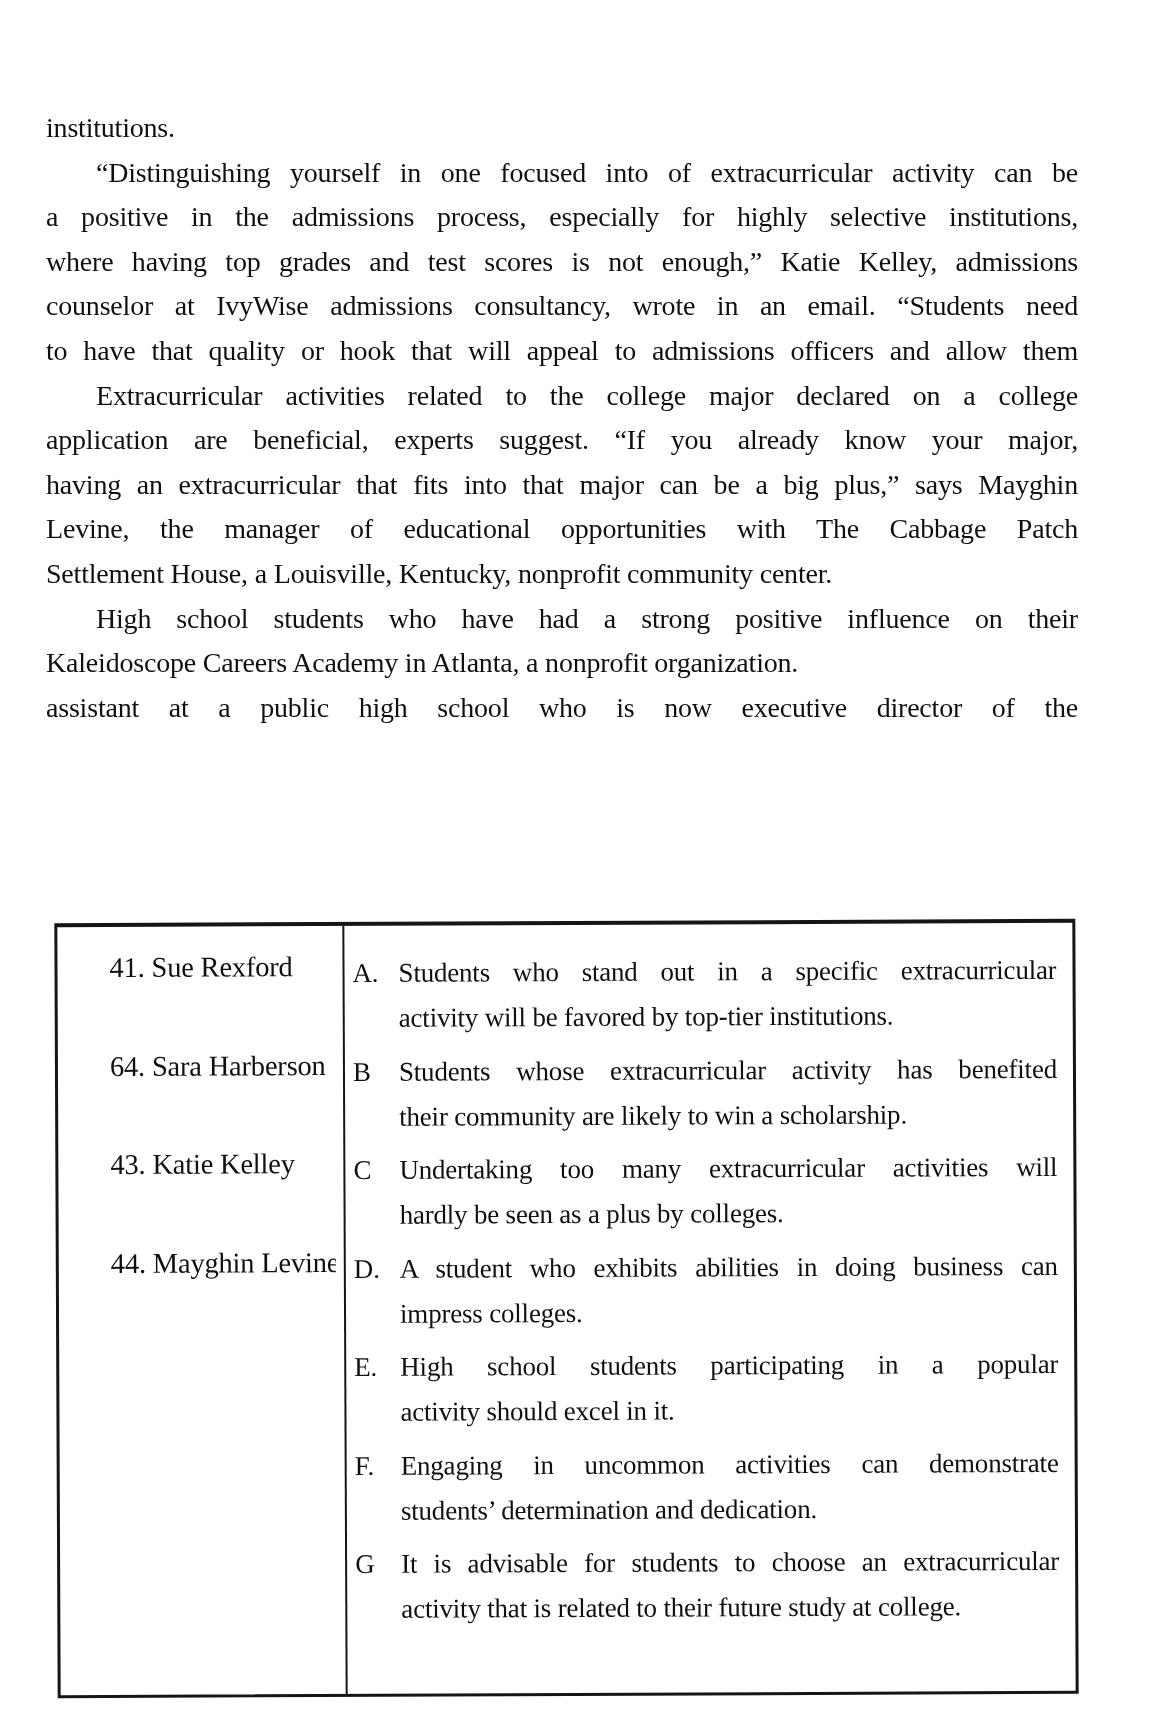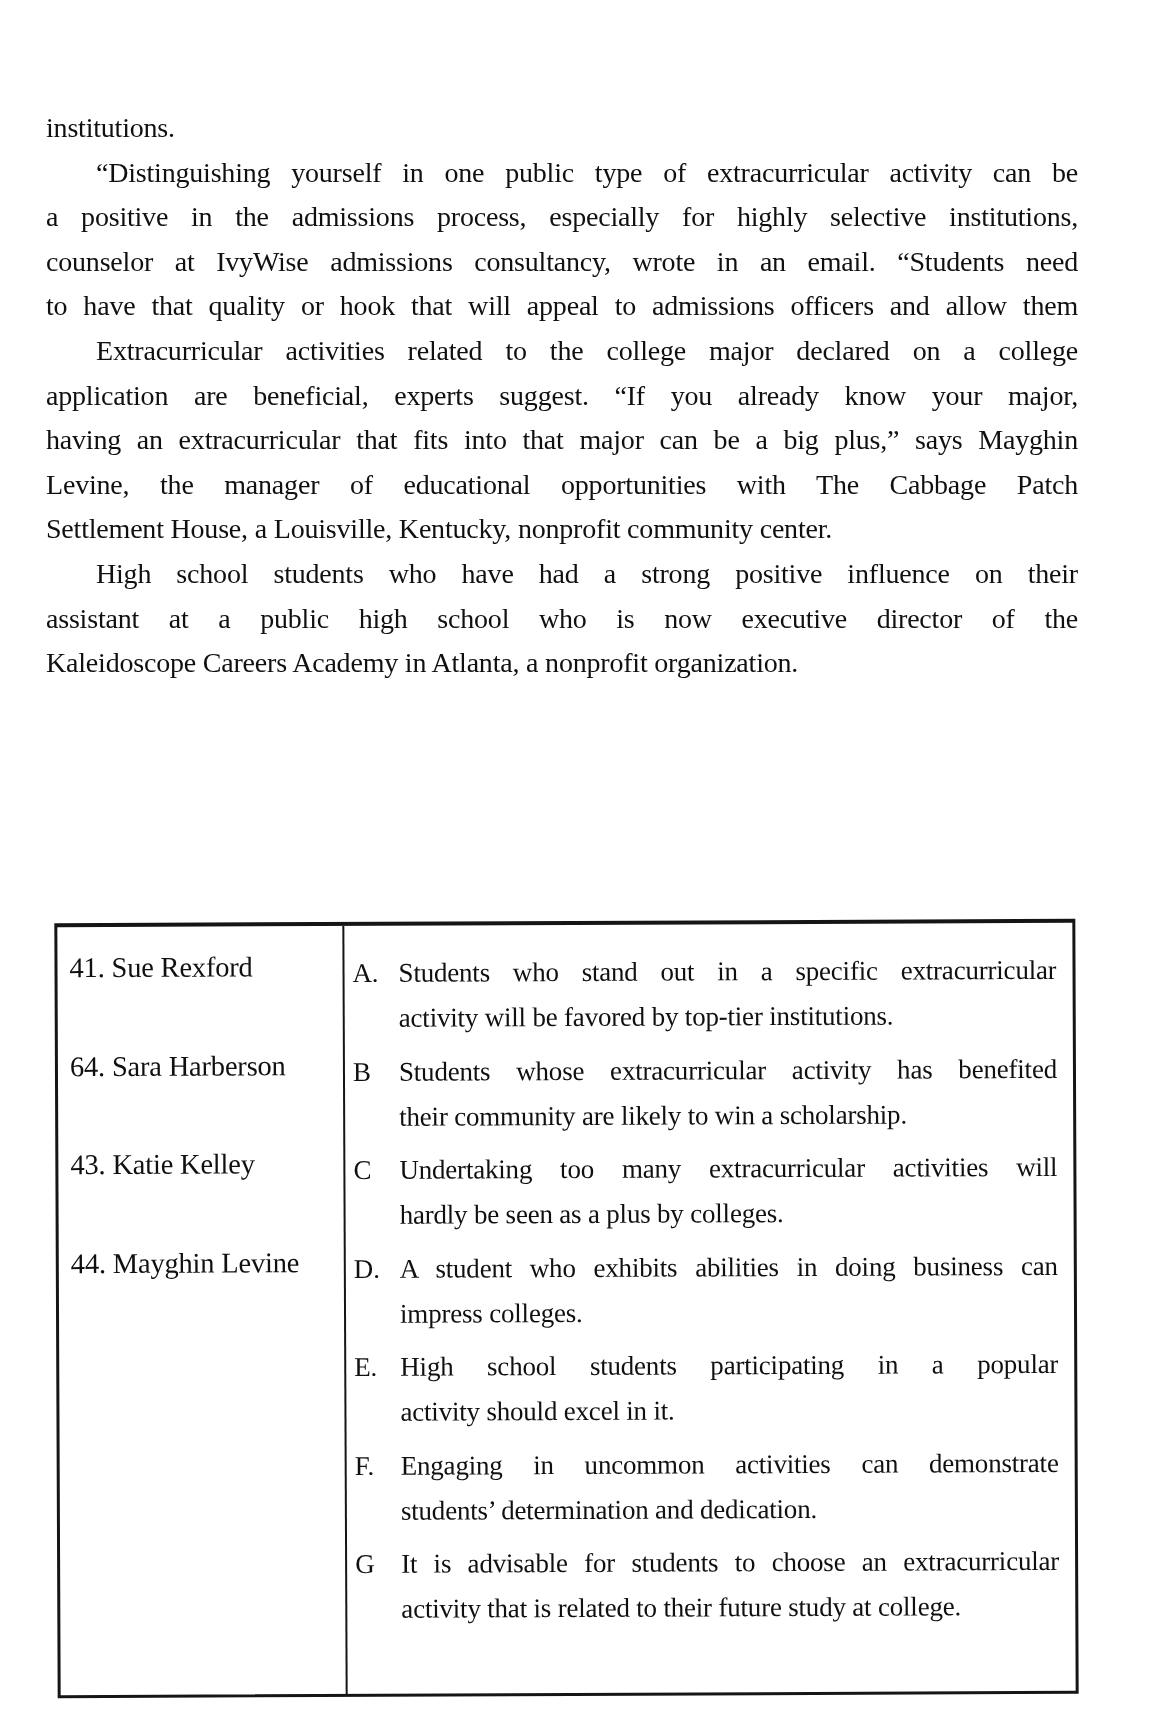--- a/index.html
+++ b/index.html
@@ -45,20 +45,21 @@
     width: 287px;
     box-sizing: border-box;
     border-right: 2px solid #151515;
     padding: 25px 8px 0 12px;
   }
   .person {
     height: 98.5px;
     font-size: 28.5px;
     white-space: nowrap;
     overflow: hidden;
+    margin-left: 40px;
   }
   .options {
     flex: 1;
     box-sizing: border-box;
     padding: 25px 16px 0 8px;
   }
   .option { display: flex; height: 98.5px; overflow: hidden; }
   .olabel {
     width: 46px;
     flex-shrink: 0;
@@ -70,38 +71,39 @@
 </style>
 </head>
 <body>
 
 <div class="page">
 
   <div class="passage">
     <div class="pline">institutions.</div>
 
     <div>
-      <div class="pline j ind">“Distinguishing yourself in one public type of extracurricular activity can be</div>
+      <div class="pline j ind">“Distinguishing yourself in one focused into of extracurricular activity can be</div>
       <div class="pline j">a positive in the admissions process, especially for highly selective institutions,</div>
+      <div class="pline j">where having top grades and test scores is not enough,” Katie Kelley, admissions</div>
       <div class="pline j">counselor at IvyWise admissions consultancy, wrote in an email. “Students need</div>
       <div class="pline j">to have that quality or hook that will appeal to admissions officers and allow them</div>
     </div>
 
     <div>
       <div class="pline j ind">Extracurricular activities related to the college major declared on a college</div>
       <div class="pline j">application are beneficial, experts suggest. “If you already know your major,</div>
       <div class="pline j">having an extracurricular that fits into that major can be a big plus,” says Mayghin</div>
       <div class="pline j">Levine, the manager of educational opportunities with The Cabbage Patch</div>
       <div class="pline">Settlement House, a Louisville, Kentucky, nonprofit community center.</div>
     </div>
 
     <div>
       <div class="pline j ind">High school students who have had a strong positive influence on their</div>
+      <div class="pline">Kaleidoscope Careers Academy in Atlanta, a nonprofit organization.</div>
       <div class="pline j">assistant at a public high school who is now executive director of the</div>
-      <div class="pline">Kaleidoscope Careers Academy in Atlanta, a nonprofit organization.</div>
     </div>
   </div>
 
   <div class="mtable">
 
     <div class="people">
       <div class="person">
         <span>41.</span>
         <span>Sue Rexford</span>
       </div>

